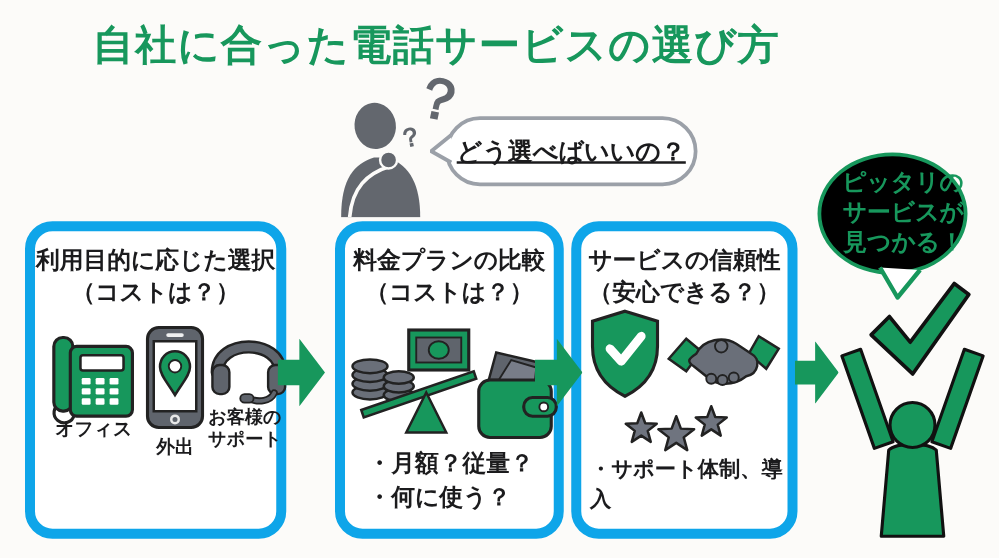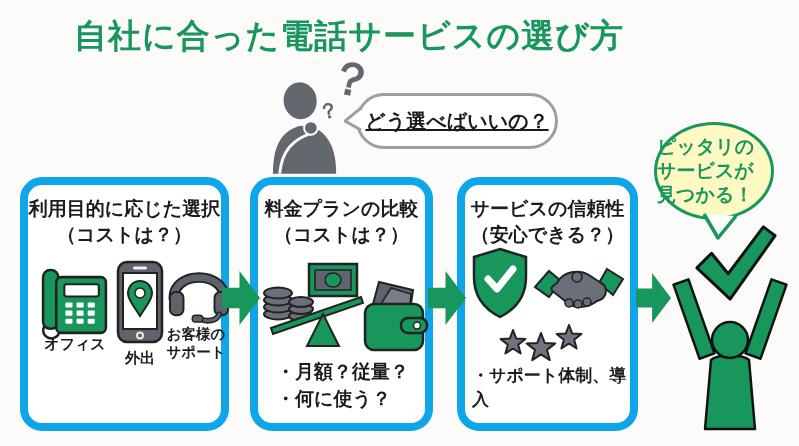--- a/index.html
+++ b/index.html
@@ -27,21 +27,21 @@
   }
   .q-bubble-text { font-size:20px; font-weight:800; color:#1b1b1d;text-decoration:underline; }
   .q-tail { position:absolute; left:344px; top:107px; z-index:3; }
 
   
   .card {
     position:absolute; top:177px; height:254px; background:#fff;
     border:8px solid #0ea5e9; border-radius:22px;
   }
   .card-1 { left:20px;  width:209px; }
-  .card-2 { left:250px; width:183px; }
+  .card-2 { left:268px; width:183px; }
   .card-3 { left:457px; width:181px; }
   .card-heading {
     margin-top:11px; text-align:center; font-size:19px; font-weight:800;
     color:#1b1b1d; line-height:1.35; letter-spacing:0;
   }
   .bullets { position:absolute; left:12px; bottom:10px; font-size:19px; font-weight:800; color:#1b1b1d; line-height:1.45;font-family:Liberation Serif, serif; }
   .card-3 .bullets { left:7px; font-size:17px; }
   .icon-abs { position:absolute; }
   .icon-label { position:absolute; text-align:center; font-size:15px; font-weight:800; color:#1b1b1d; line-height:1.25; }
 
@@ -51,22 +51,22 @@
     clip-path:polygon(0 31%, 46% 31%, 46% 0, 100% 50%, 46% 100%, 46% 69%, 0 69%);
     z-index:2;
   }
   .arrow-1 { left:222px; top:271px; }
   .arrow-2 { left:428px; top:271px; }
   .arrow-3 { left:636px; top:273px; width:35px; height:50px; }
 
   
   .r-bubble {
     position:absolute; left:654px; top:122px; width:120px; height:98px;
-    background:#fef9c3; border:3.5px solid #17975c; border-radius:50%;
-    display:flex; flex-direction:column; align-items:flex-start; justify-content:center;
+    background:#000000; border:3.5px solid #17975c; border-radius:50%;
+    display:flex; flex-direction:column; align-items:flex-end; justify-content:center;
     z-index:1;
   }
   .r-line { font-size:19px; font-weight:800; color:#17975c; line-height:1.25; }
   .r-tail { position:absolute; left:702px; top:212px; z-index:2; }
   .big-check-svg { position:absolute; left:693px; top:224px; }
   .winner-svg { position:absolute; left:667px; top:264px; }
 </style>
 </head>
 <body>
 

